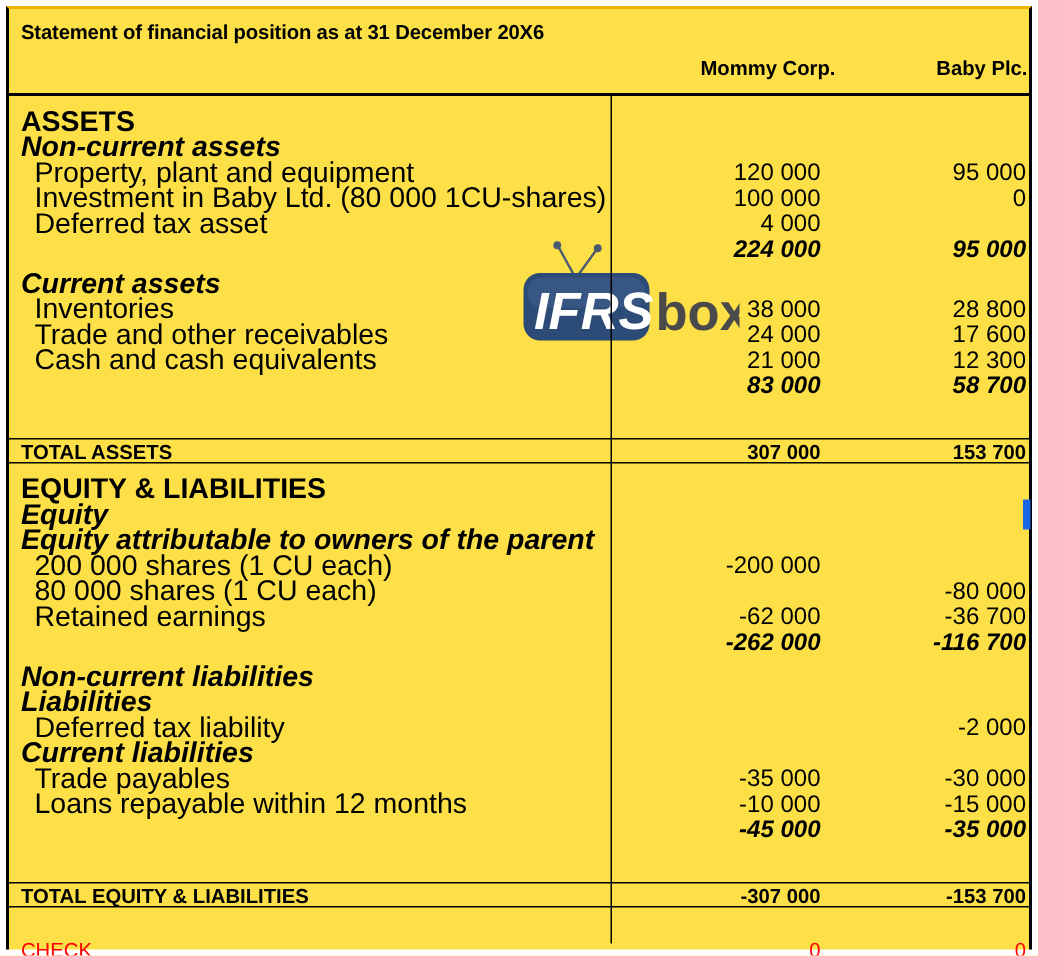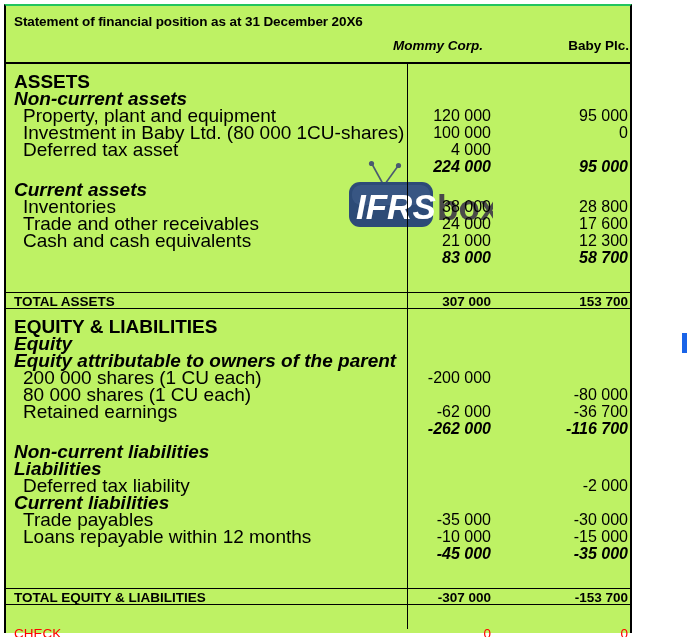--- a/index.html
+++ b/index.html
@@ -10,25 +10,25 @@
   body {
     width: 692px; height: 637px;
     font-family: "Liberation Sans", sans-serif;
     overflow: hidden;
     position: relative;
   }
 
   #sheet {
     position: absolute;
     left: 4px; top: 4px;
-    width: 628px; height: 629px;
+    width: 684px; height: 629px;
     border-left: 2px solid #000;
     border-right: 2px solid #000;
-    border-top: 2px solid #22c55e;
-    background: #bef264;
+    border-top: 2px solid #eab308;
+    background: #fde047;
   }
 
   
   .hdr {
     position: relative;
     height: 58px;
     border-bottom: 2px solid #000;
   }
   .hdr-title {
     position: absolute;
@@ -45,21 +45,21 @@
     height: 22px;
   }
   .hdr-col {
     position: absolute;
     font-size: 13.5px;
     font-weight: bold;
     color: #000;
     text-align: right;
     white-space: nowrap;
   }
-  .hdr-col.c1 { right: 147px; font-style: italic; }
+  .hdr-col.c1 { right: 129px; }
   .hdr-col.c2 { right: 1px; }
 
   
   .body-wrap {
     position: relative;
     height: 569px;
   }
   
   .vdiv {
     position: absolute;

